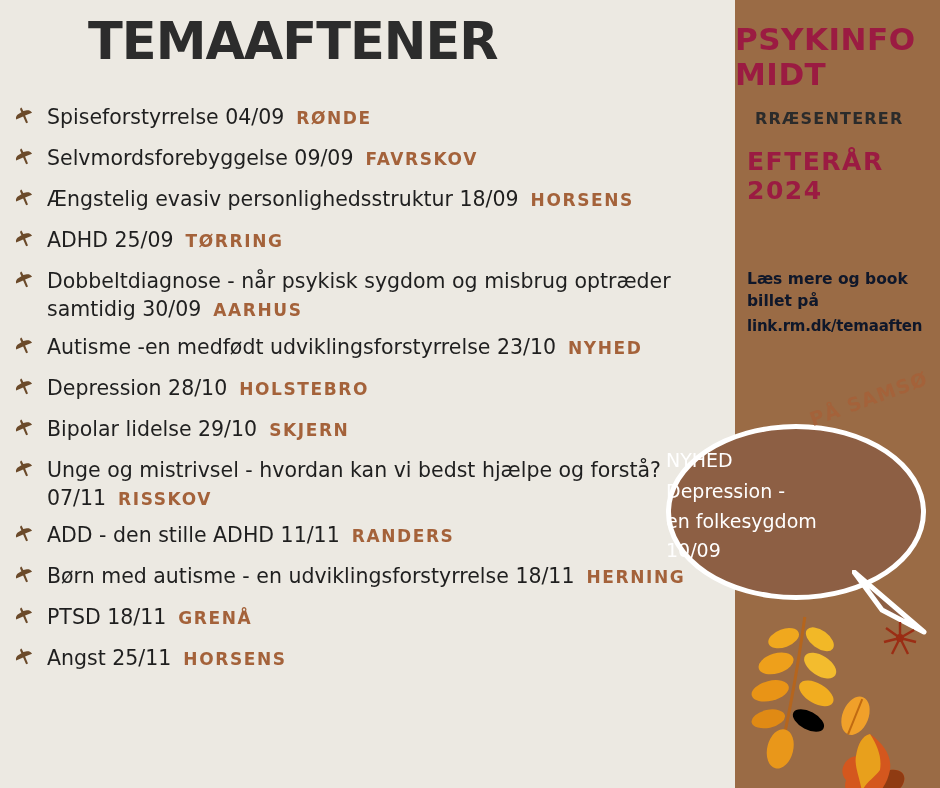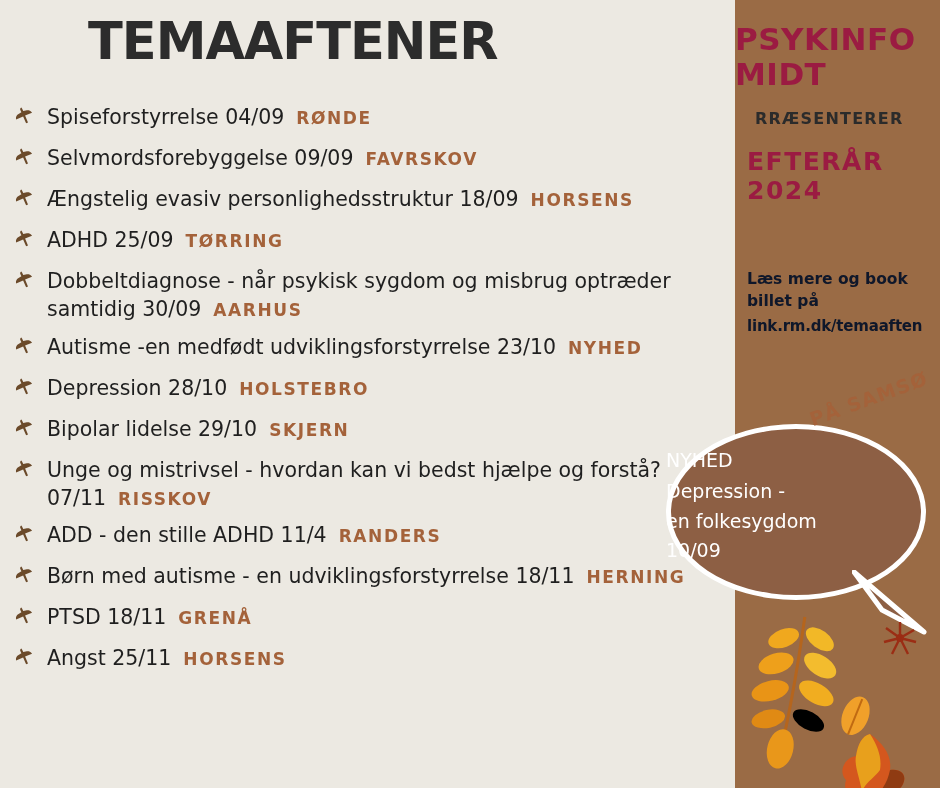--- a/index.html
+++ b/index.html
@@ -293,21 +293,21 @@
             </g>
           </svg></span>
         <div class="lines"><span class="txt">Unge og mistrivsel - hvordan kan vi bedst hjælpe og forstå? 07/11</span><span class="city">RISSKOV</span></div>
       </div>
       <div class="item">
         <span class="pin"><svg viewBox="0 0 24 24" width="26" height="26">
             <g fill="#6b4a2a">
               <path d="M9.5 2.2 C8.6 2.6 8.2 3.6 8.6 4.5 L9.6 6.6 L6.6 8.6 C5.2 9.5 4.4 11 4.6 12.6 L4.7 13.4 L11.2 10.6 L13.6 16.2 C13.8 16.7 14.4 16.9 14.9 16.7 C15.4 16.5 15.6 15.9 15.4 15.4 L13 9.8 L19.4 7.1 L18.9 6.5 C17.9 5.2 16.3 4.6 14.7 4.9 L11.3 5.6 L10.3 3.5 C9.9 2.6 9.9 2.6 9.5 2.2 Z"></path>
             </g>
           </svg></span>
-        <div class="lines"><span class="txt">ADD - den stille ADHD 11/4</span><span class="city">RANDERS</span></div>
+        <div class="lines"><span class="txt">ADD - den stille ADHD 11/11</span><span class="city">RANDERS</span></div>
       </div>
       <div class="item">
         <span class="pin"><svg viewBox="0 0 24 24" width="26" height="26">
             <g fill="#6b4a2a">
               <path d="M9.5 2.2 C8.6 2.6 8.2 3.6 8.6 4.5 L9.6 6.6 L6.6 8.6 C5.2 9.5 4.4 11 4.6 12.6 L4.7 13.4 L11.2 10.6 L13.6 16.2 C13.8 16.7 14.4 16.9 14.9 16.7 C15.4 16.5 15.6 15.9 15.4 15.4 L13 9.8 L19.4 7.1 L18.9 6.5 C17.9 5.2 16.3 4.6 14.7 4.9 L11.3 5.6 L10.3 3.5 C9.9 2.6 9.9 2.6 9.5 2.2 Z"></path>
             </g>
           </svg></span>
         <div class="lines"><span class="txt">Børn med autisme - en udviklingsforstyrrelse 18/11</span><span class="city">HERNING</span></div>
       </div>
       <div class="item">

